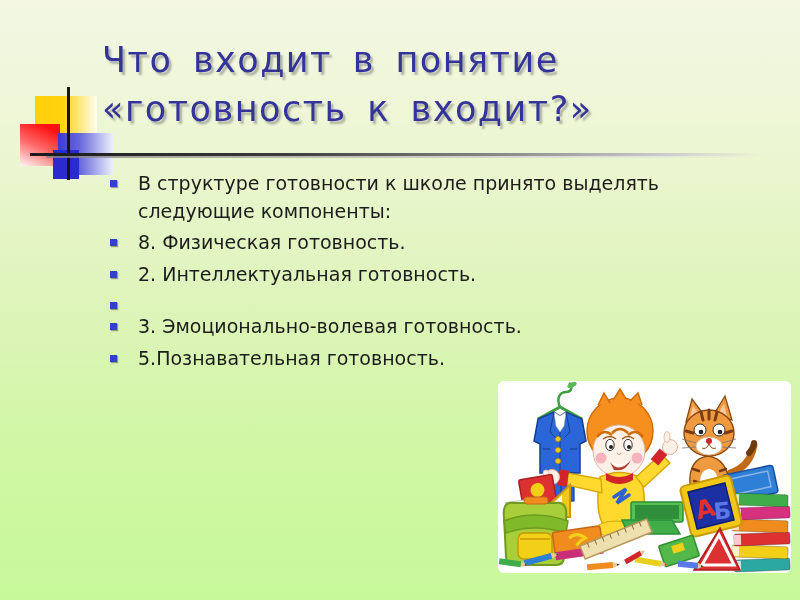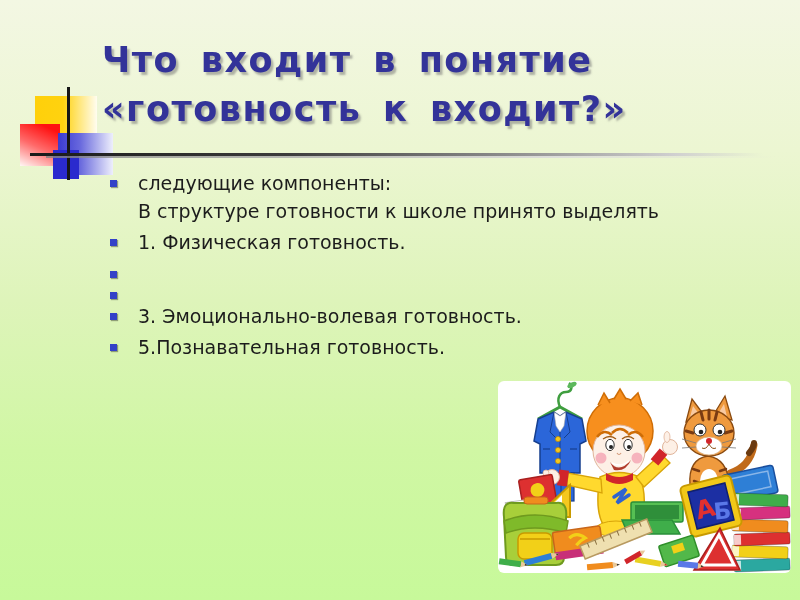--- a/index.html
+++ b/index.html
@@ -14,21 +14,21 @@
     background:linear-gradient(205deg,#ff1111 15%,#ff6a6a 55%,#fff7f5 100%);}
   .sq-blue{left:58px;top:133px;width:55px;height:42px;
     background:linear-gradient(90deg,#3a3ad0 0%,#6868dd 40%,#eeeffc 100%);}
   .sq-blue-dark{left:53px;top:150px;width:26px;height:29px;background:#2a2ace;}
   .v-line{position:absolute;left:67px;top:87px;width:3px;height:93px;background:#161616;}
   .h-line{position:absolute;left:30px;top:153px;width:733px;height:3px;
     background:linear-gradient(90deg,#1a1a1a 0%,#3c3c3c 35%,#8c8c8c 65%,#d0d0d0 88%,rgba(235,235,235,0));}
   .h-line2{position:absolute;left:46px;top:156px;width:730px;height:2px;
     background:linear-gradient(90deg,rgba(130,130,130,.8),rgba(220,220,220,.9) 70%,rgba(240,240,240,0));}
   
-  .title{position:absolute;left:102px;top:36px;color:#333399;font-weight:bold;
+  .title{position:absolute;left:102px;top:36px;color:#333399;font-weight:normal;
     font-size:35px;line-height:49px;letter-spacing:1.5px;word-spacing:8px;
     text-shadow:2.5px 2.5px 2px rgba(110,110,110,.5);white-space:nowrap;}
   
   .list{position:absolute;left:105px;top:170px;width:640px;}
   .row{display:flex;align-items:flex-start;margin-bottom:4px;}
   .bullet{flex:none;width:7px;height:7px;background:#3341c8;margin:10px 0 0 5px;
     box-shadow:1px 1px 1px rgba(0,0,0,.35);}
   .itext{margin-left:21px;font-size:19px;color:#1c1c1c;line-height:27.5px;}
   .itext div{white-space:nowrap;}
   
@@ -54,32 +54,35 @@
     <div>«готовность к входит?»</div>
   </div>
 
   <div class="h-line"></div>
   <div class="h-line2"></div>
 
   <div class="list">
     <div class="row">
       <div class="bullet"></div>
       <div class="itext">
+        <div>В структуре готовности к школе принято выделять</div>
         <div>следующие компоненты:</div>
-        <div>В структуре готовности к школе принято выделять</div>
-      </div>
-    </div>
-    <div class="row">
-      <div class="bullet"></div>
-      <div class="itext">
-        <div>1. Физическая готовность.</div>
-      </div>
-    </div>
-    <div class="row">
-      <div class="bullet"></div>
+      </div>
+    </div>
+    <div class="row">
+      <div class="bullet"></div>
+      <div class="itext">
+        <div>8. Физическая готовность.</div>
+      </div>
+    </div>
+    <div class="row">
+      <div class="bullet"></div>
+      <div class="itext">
+        <div>2. Интеллектуальная готовность.</div>
+      </div>
     </div>
     <div class="row">
       <div class="bullet"></div>
     </div>
     <div class="row">
       <div class="bullet"></div>
       <div class="itext">
         <div>3. Эмоционально-волевая готовность.</div>
       </div>
     </div>

